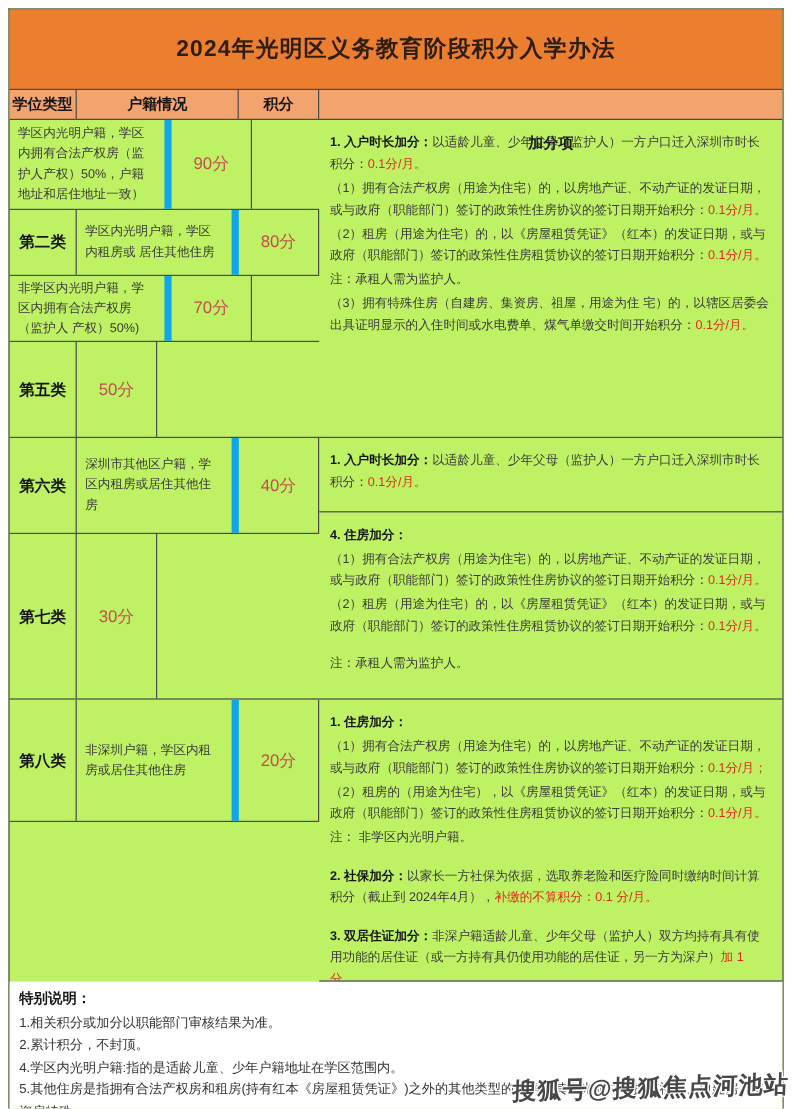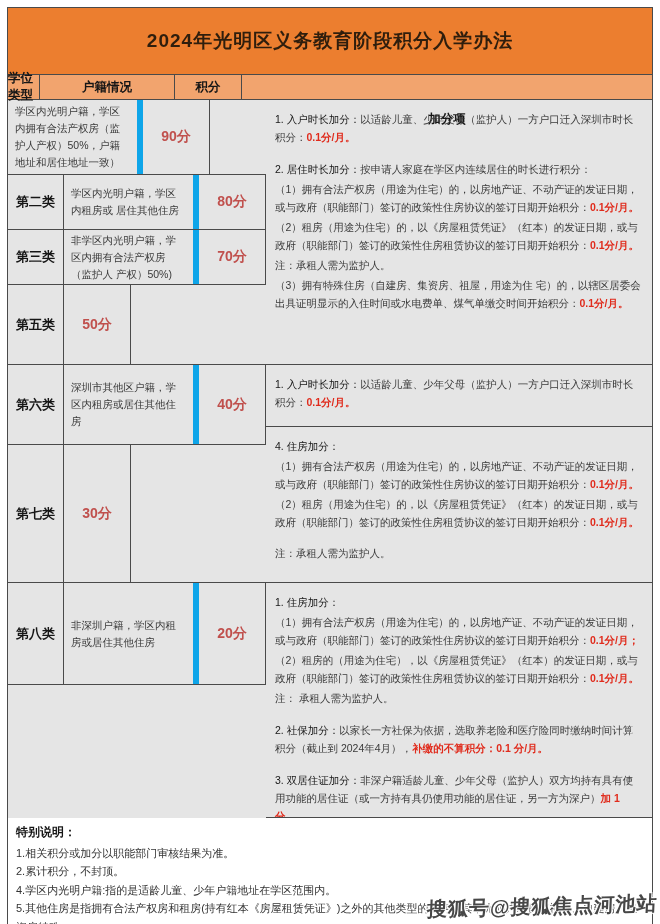--- a/index.html
+++ b/index.html
@@ -1,47 +1,47 @@
 <!DOCTYPE html>
 <html><head>
 <meta charset="utf-8">
 <style>
   * { margin:0; padding:0; box-sizing:border-box; }
   html,body { background:#ffffff; }
   body { font-family:"Liberation Sans","DejaVu Sans",sans-serif; }
   .page { position:relative; width:660px; height:924px; background:#fff; overflow:hidden; margin:0 auto; }
-  .frame { position:absolute; left:7px; top:7px; width:646px; height:917px; border:1px solid #4a4a4a; border-bottom:none; background:#e5e5e5; }
+  .frame { position:absolute; left:7px; top:7px; width:646px; height:917px; border:1px solid #4a4a4a; border-bottom:none; background:#bef264; }
 
   .title-bar { height:67px; background:#EC7E2F; border-bottom:1px solid #4a4a4a; display:flex; align-items:center; justify-content:center; }
   .title-bar h1 { font-size:19px; font-weight:bold; color:#2f1e0d; letter-spacing:1px; }
 
   .header-row { display:flex; height:25px; background:#F2A46E; border-bottom:1px solid #4a4a4a; }
   .hc { display:flex; align-items:center; justify-content:center; font-weight:bold; font-size:12.5px; color:#161616; border-right:1px solid #4a4a4a; }
-  .hc-1 { width:32px; } .hc-2 { width:135px; } .hc-3 { width:67px; } .hc-4 { flex:1; border-right:none;margin-top:44px; }
+  .hc-1 { width:56px; } .hc-2 { width:135px; } .hc-3 { width:67px; } .hc-4 { flex:1; border-right:none;margin-top:44px; }
 
   .table-body { display:flex; align-items:stretch; }
   .left-table { width:258px; }
   .lrow { display:flex; border-bottom:1px solid #4a4a4a; }
   .lrow:nth-child(1){height:75px} .lrow:nth-child(2){height:55px}
   .lrow:nth-child(3){height:55px} .lrow:nth-child(4){height:80px}
   .lrow:nth-child(5){height:80px} .lrow:nth-child(6){height:138px}
   .lrow:nth-child(7){height:102px} .lrow:nth-child(8){height:133px}
   .cat { width:56px; border-right:1px solid #4a4a4a; display:flex; align-items:center; justify-content:center; font-weight:bold; font-size:13px; color:#161616; }
   .house { width:135px; border-right:6px solid #0ea5e9; display:flex; align-items:center; padding:4px 7px; font-size:10.5px; line-height:1.62; color:#3a3a3a; }
-  .score { width:67px; border-right:1px solid #4a4a4a; display:flex; align-items:center; justify-content:center; font-weight:bold; font-size:14px; color:#C0504D; }
+  .score { width:67px; border-right:1px solid #4a4a4a; display:flex; align-items:center; justify-content:center; font-weight:normal; font-size:14px; color:#C0504D; }
 
   .bonus-col { flex:1; display:flex; flex-direction:column; }
   .bonus-block { border-bottom:1px solid #4a4a4a; padding:8px 9px 6px 9px; font-size:10.5px; line-height:1.72; color:#3a3a3a; overflow:hidden; }
   .bonus-block:nth-child(1){height:265px} .bonus-block:nth-child(2){height:62px}
   .bonus-block:nth-child(3){height:156px} .bonus-block:nth-child(4){height:235px}
   .bonus-block p { margin:2px 0; }
   .bonus-block p.lead:not(:first-child) { margin-top:14px; }
   .bonus-block:nth-child(3) p:last-child { margin-top:13px; }
-  .seg-b { font-weight:normal; color:#161616; }
-  .seg-r { font-weight:bold; color:#E02B1C;margin-top:24px; }
+  .seg-b { font-weight:bold; color:#161616; }
+  .seg-r { font-weight:normal; color:#E02B1C;margin-top:24px; }
 
   .notes { padding:6px 8px 0 8px; background:#fff; }
   .notes-title { font-weight:bold; font-size:12px; color:#161616; margin-bottom:3px; }
   .note-item { font-size:11px; line-height:1.68; color:#333333; }
 
   .watermark { position:absolute; right:2px; bottom:4px; font-size:20px; font-weight:800; color:#474747; letter-spacing:1px; transform:rotate(-1.5deg) skewX(-4deg); text-shadow:-1px -1px 0 #fff, 1px -1px 0 #fff, -1px 1px 0 #fff, 1px 1px 0 #fff, 0 0 3px #fff; white-space:nowrap; }
 </style>
 </head>
 <body>
 
@@ -68,21 +68,20 @@
             <div class="score">90分</div>
           </div>
           <div class="lrow">
             <div class="cat">第二类</div>
             <div class="house">
               <div>学区内光明户籍，学区内租房或 居住其他住房</div>
             </div>
             <div class="score">80分</div>
           </div>
           <div class="lrow">
-            <div class="cat">第三类</div>
             <div class="house">
               <div>非学区内光明户籍，学区内拥有合法产权房（监护人 产权）50%)</div>
             </div>
             <div class="score">70分</div>
           </div>
           <div class="lrow">
             <div class="cat">第五类</div>
             <div class="score">50分</div>
           </div>
           <div class="lrow">
@@ -100,40 +99,39 @@
             <div class="cat">第八类</div>
             <div class="house">
               <div>非深圳户籍，学区内租房或居住其他住房</div>
             </div>
             <div class="score">20分</div>
           </div>
         </div>
       <div class="bonus-col" id="bonus-col">
           <div class="bonus-block">
             <p class="lead"><span class="seg-b">1. 入户时长加分：</span><span>以适龄儿童、少年父母（监护人）一方户口迁入深圳市时长积分：</span><span class="seg-r">0.1分/月。</span></p>
-            <p class="lead"><span class="seg-b">2. 居住时长加分：</span><span>按申请人家庭在学区内连续居住的时长进行积分：</span></p>
             <p><span>（1）拥有合法产权房（用途为住宅）的，以房地产证、不动产证的发证日期，或与政府（职能部门）签订的政策性住房协议的签订日期开始积分：</span><span class="seg-r">0.1分/月。</span></p>
             <p><span>（2）租房（用途为住宅）的，以《房屋租赁凭证》（红本）的发证日期，或与政府（职能部门）签订的政策性住房租赁协议的签订日期开始积分：</span><span class="seg-r">0.1分/月。</span></p>
             <p><span>注：承租人需为监护人。</span></p>
             <p><span>（3）拥有特殊住房（自建房、集资房、祖屋，用途为住 宅）的，以辖区居委会出具证明显示的入住时间或水电费单、煤气单缴交时间开始积分：</span><span class="seg-r">0.1分/月。</span></p>
           </div>
           <div class="bonus-block">
             <p class="lead"><span class="seg-b">1. 入户时长加分：</span><span>以适龄儿童、少年父母（监护人）一方户口迁入深圳市时长积分：</span><span class="seg-r">0.1分/月。</span></p>
           </div>
           <div class="bonus-block">
             <p class="lead"><span class="seg-b">4. 住房加分：</span></p>
             <p><span>（1）拥有合法产权房（用途为住宅）的，以房地产证、不动产证的发证日期，或与政府（职能部门）签订的政策性住房协议的签订日期开始积分：</span><span class="seg-r">0.1分/月。</span></p>
             <p><span>（2）租房（用途为住宅）的，以《房屋租赁凭证》（红本）的发证日期，或与政府（职能部门）签订的政策性住房租赁协议的签订日期开始积分：</span><span class="seg-r">0.1分/月。</span></p>
             <p><span>注：承租人需为监护人。</span></p>
           </div>
           <div class="bonus-block">
             <p class="lead"><span class="seg-b">1. 住房加分：</span></p>
             <p><span>（1）拥有合法产权房（用途为住宅）的，以房地产证、不动产证的发证日期，或与政府（职能部门）签订的政策性住房协议的签订日期开始积分：</span><span class="seg-r">0.1分/月；</span></p>
             <p><span>（2）租房的（用途为住宅），以《房屋租赁凭证》（红本）的发证日期，或与政府（职能部门）签订的政策性住房租赁协议的签订日期开始积分：</span><span class="seg-r">0.1分/月。</span></p>
-            <p><span>注： 承租人需为监护人。</span></p>
+            <p><span>注： 非学区内光明户籍。</span></p>
             <p class="lead"><span class="seg-b">2. 社保加分：</span><span>以家长一方社保为依据，选取养老险和医疗险同时缴纳时间计算积分（截止到 2024年4月），</span><span class="seg-r">补缴的不算积分：</span><span class="seg-r">0.1 分/月。</span></p>
             <p class="lead"><span class="seg-b">3. 双居住证加分：</span><span>非深户籍适龄儿童、少年父母（监护人）双方均持有具有使用功能的居住证（或一方持有具仍使用功能的居住证，另一方为深户）</span><span class="seg-r">加 1 分。</span></p>
           </div>
         </div>
     </div>
 
     <div class="notes">
       <div class="notes-title">特别说明：</div>
       <div id="notes-list">
           <div class="note-item">1.相关积分或加分以职能部门审核结果为准。</div>

